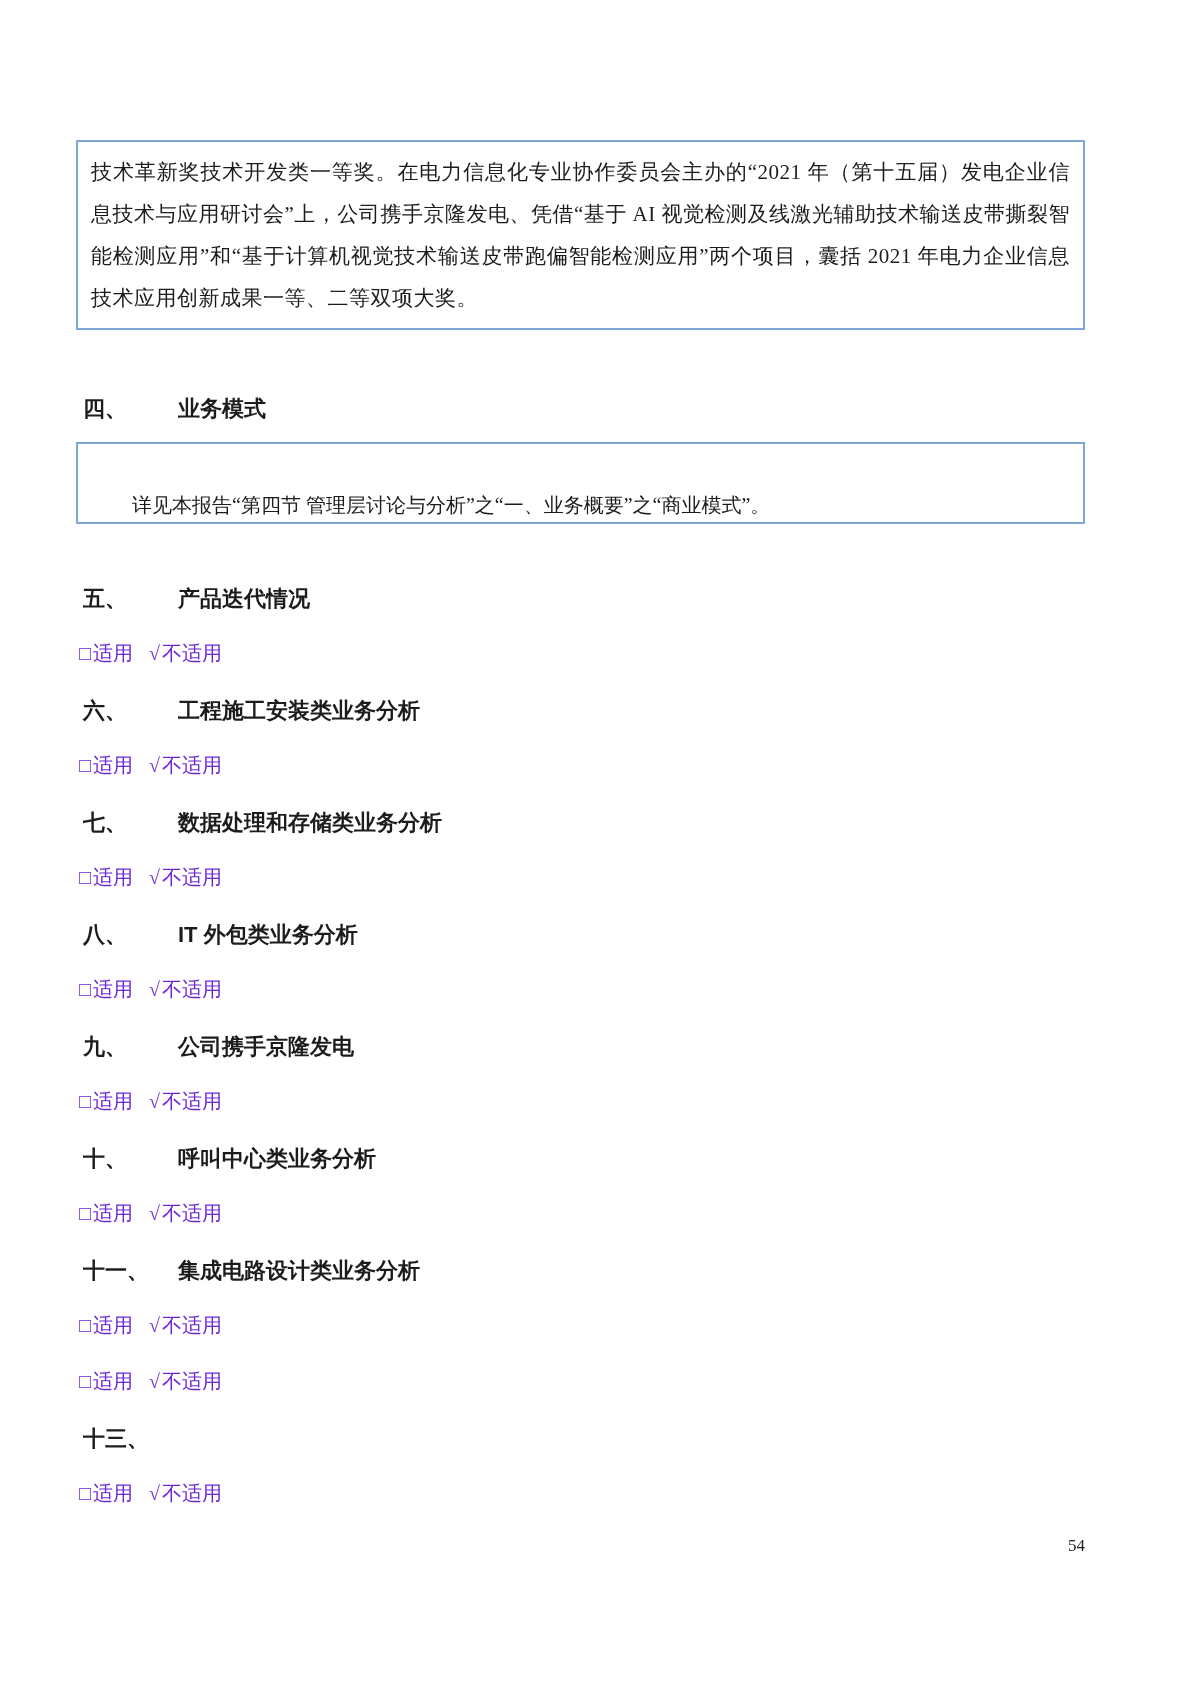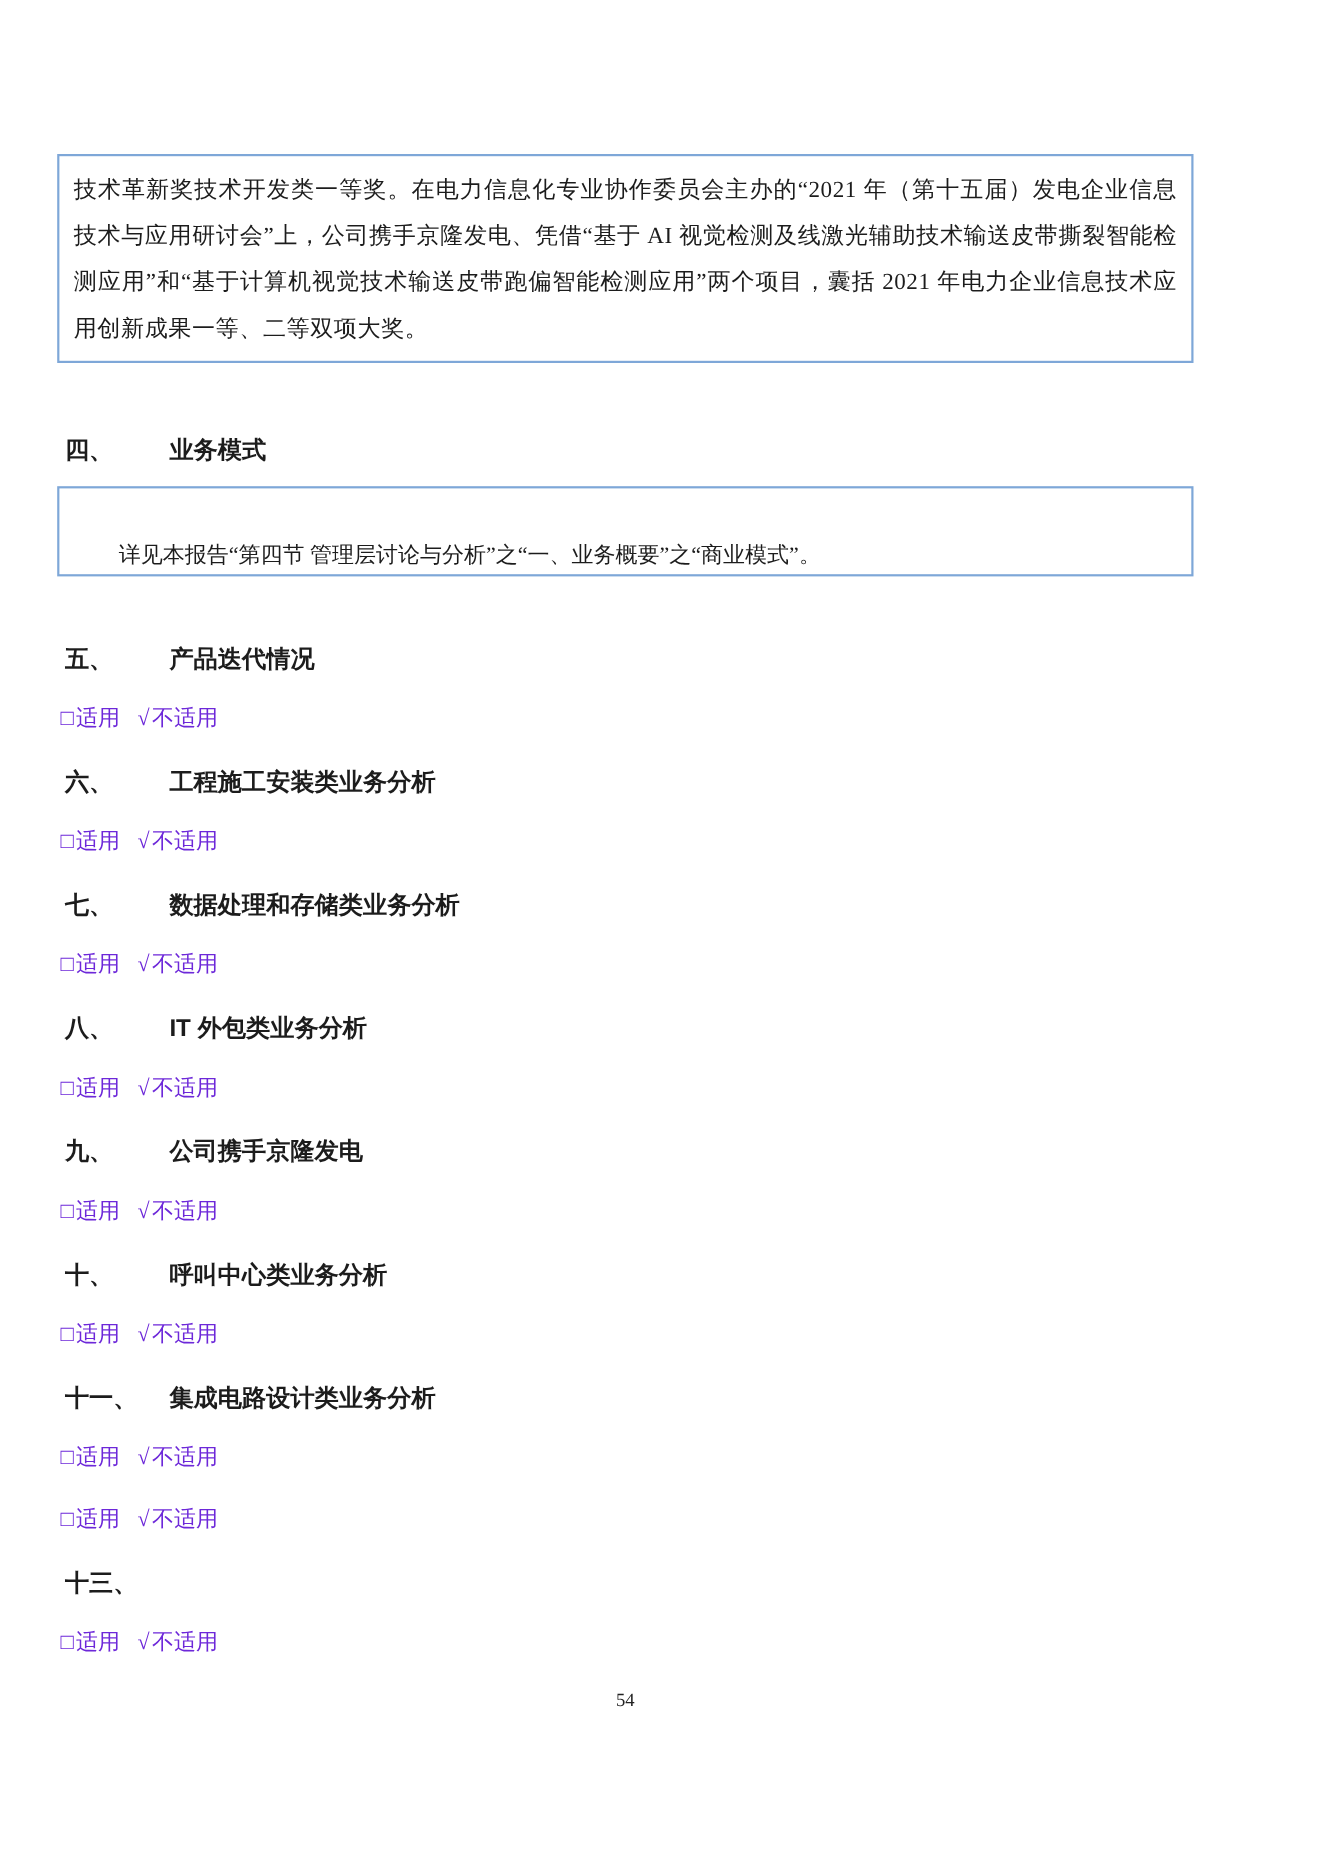--- a/index.html
+++ b/index.html
@@ -11,21 +11,21 @@
     width: 1200px;
     height: 1696px;
     overflow: hidden;
     font-family: "Liberation Serif", "DejaVu Serif", serif;
     color: #1c1c1c;
   }
   .page {
     box-sizing: border-box;
     width: 1200px;
     height: 1696px;
-    padding: 140px 115px 0 52px;
+    padding: 140px 115px 0 76px;
   }
   
   .cont-box {
     border: 2px solid #7ea7d8;
     padding: 9px 13px;
     background: #ffffff;
   }
   .cont-box .para {
     margin: 0;
     font-size: 21px;
@@ -75,21 +75,21 @@
     line-height: 26px;
     margin: 0 0 30px 3px;
     color: #6d28d9;
   }
   .opt { white-space: nowrap; }
   .opt + .opt { margin-left: 16px; }
   .cb-glyph { margin-right: 2px; }
   
   .page-number {
     margin-top: 24px;
-    text-align: center;
+    text-align: right;
     font-size: 17px;
     line-height: 20px;
     color: #222;
   }
 </style>
 </head>
 <body>
 
 <div class="page">
 

